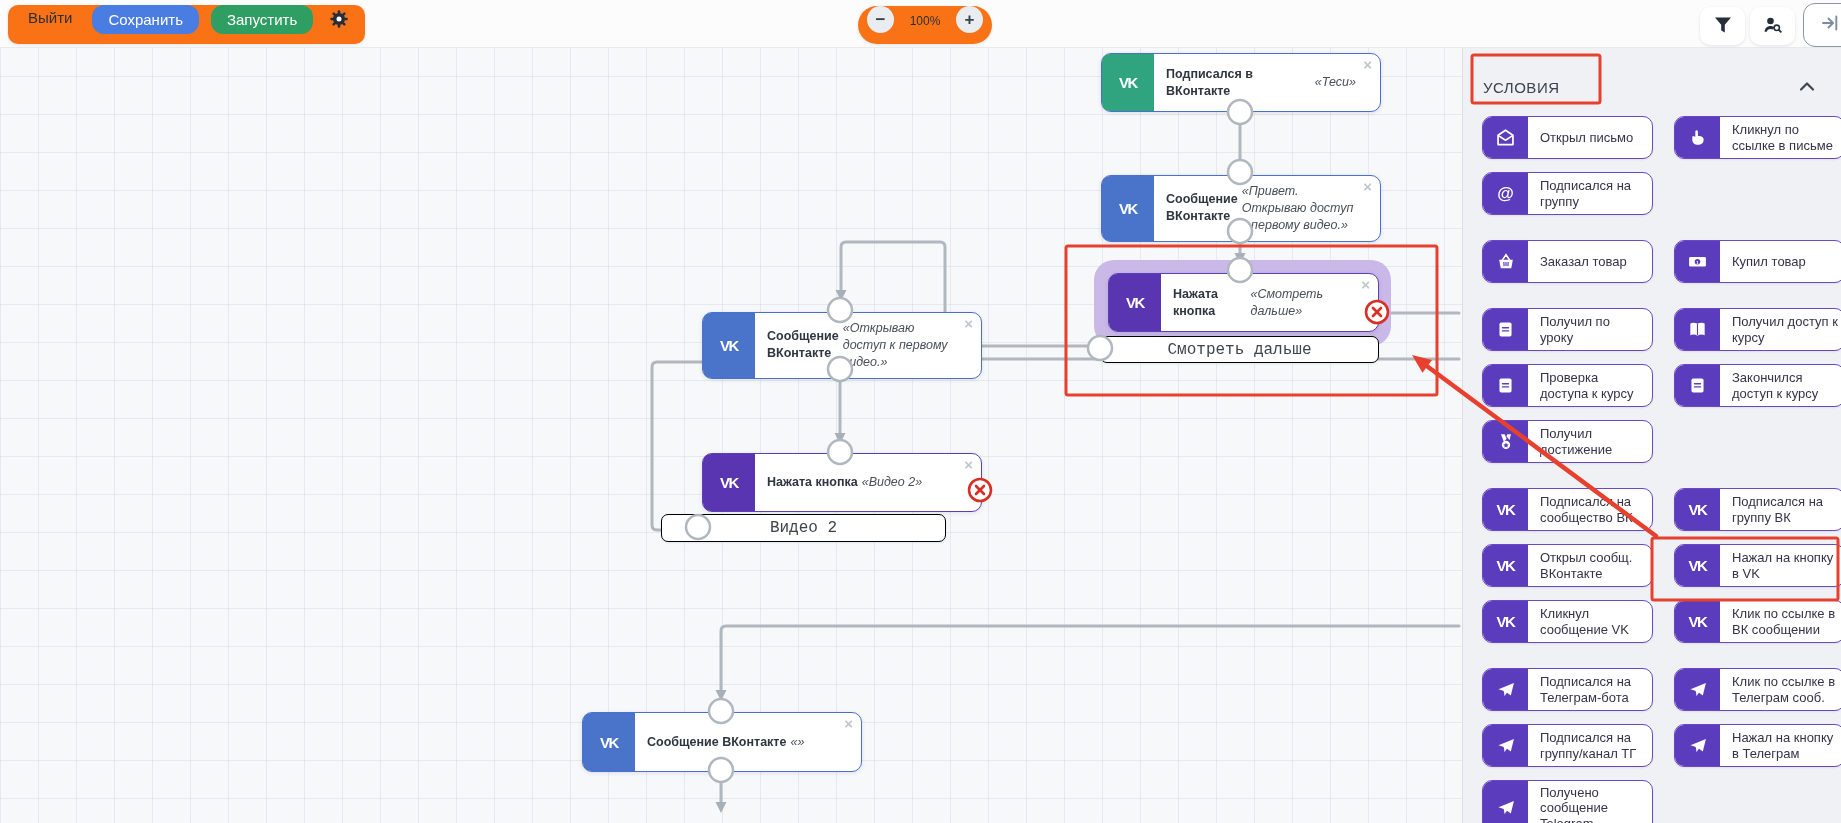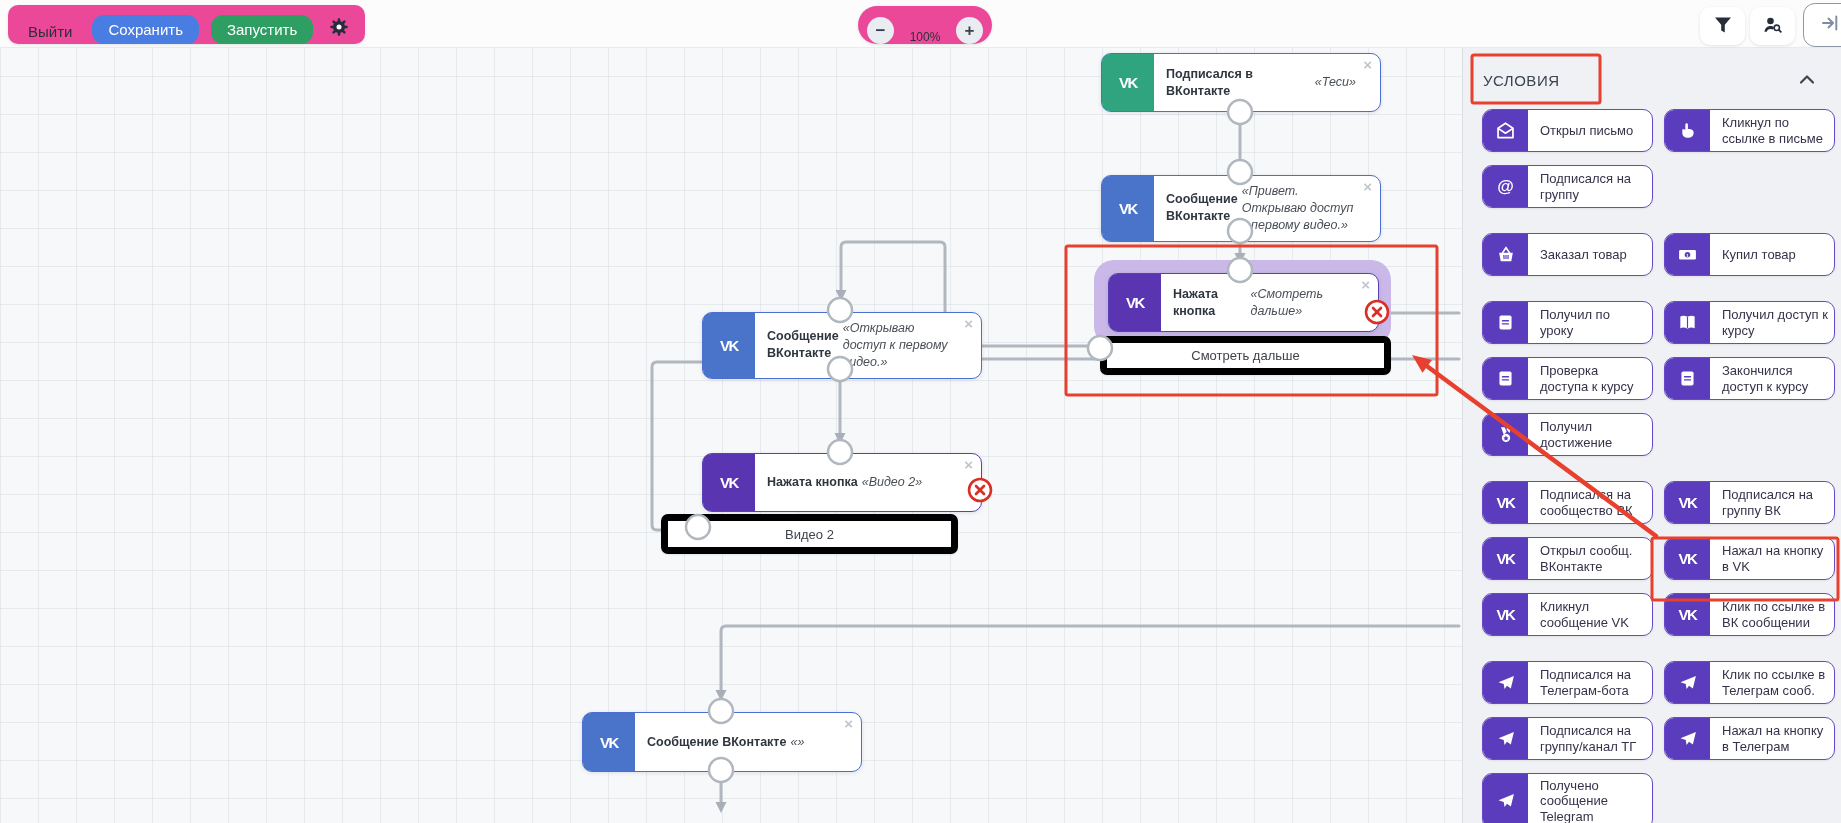--- a/index.html
+++ b/index.html
@@ -20,51 +20,51 @@
   
   #nodes{position:absolute;inset:0;z-index:2;}
   .halo{position:absolute;background:#c9b8e8;border-radius:20px;}
   .node{position:absolute;background:#fff;border:1.5px solid #4a6fd0;border-radius:10px;
     display:flex;align-items:stretch;box-shadow:0 1px 4px rgba(50,70,120,.14);cursor:pointer;}
   .nicon{width:52px;flex:0 0 52px;border-radius:8px 0 0 8px;display:flex;align-items:center;justify-content:center;color:#fff;}
   .nbody{flex:1;display:flex;align-items:center;padding:7px 24px 7px 12px;font-size:12.5px;line-height:1.35;color:#2f3640;}
   .nbody b{font-weight:700;}
   .nbody i{font-style:italic;font-weight:400;color:#4a4f57;margin-left:4px;}
   .nclose{position:absolute;top:3px;right:8px;font-size:15px;font-weight:700;color:#c0c6cd;line-height:1;cursor:pointer;}
-  .subrow{position:absolute;background:#fff;border:7px solid #000000;border-radius:7px;
-    display:flex;align-items:center;justify-content:center;font-size:13px;color:#3f434b;
-    box-shadow:0 1px 2px rgba(50,70,120,.10);cursor:pointer;}
+  .subrow{position:absolute;background:#fff;border:1px solid #000000;border-radius:7px;
+    display:flex;align-items:center;justify-content:center;font-size:16px;color:#3f434b;
+    box-shadow:0 1px 2px rgba(50,70,120,.10);cursor:pointer;font-family:Liberation Mono, monospace;}
   .vk-glyph{font-weight:800;font-size:15px;letter-spacing:-1.5px;font-family:"Liberation Sans",sans-serif;transform:scaleY(.95);}
 
   
   #topbar{position:absolute;left:0;top:0;width:1841px;height:47px;background:#fcfcfd;border-bottom:1px solid #e8eaec;z-index:7;}
-  .pill{position:absolute;background:#ec4899;border-radius:10px;box-shadow:0 1px 3px rgba(30,40,60,.12);display:flex;align-items:flex-end;}
+  .pill{position:absolute;background:#f97316;border-radius:10px;box-shadow:0 1px 3px rgba(30,40,60,.12);display:flex;align-items:flex-start;}
   #btn-group{left:8px;top:5px;height:39px;padding:0 12px;gap:12px;}
   .txt-btn{font-size:15px;color:#2b3038;padding:4px 8px;cursor:pointer;background:none;border:none;font-family:inherit;}
   .solid-btn{font-size:15px;color:#fff;border:none;border-radius:12px;padding:6px 16px;cursor:pointer;font-family:inherit;}
   #save-btn{background:#4a7de2;}
   #run-btn{background:#2f9e63;}
   .icon-btn{background:none;border:none;display:flex;align-items:center;justify-content:center;cursor:pointer;padding:2px;}
   #zoom-group{left:858px;top:6px;height:38px;padding:0 9px;gap:9px;border-radius:19px;}
   .zoom-circle{width:27px;height:27px;border-radius:50%;background:#e9edf1;display:flex;align-items:center;justify-content:center;
     font-size:17px;font-weight:700;color:#3a4049;cursor:pointer;}
   #zoom-label{font-size:12px;color:#2b3038;min-width:44px;text-align:center;margin-top:8px;}
   .sq-btn{position:absolute;top:7px;width:45px;height:38px;background:#fff;border-radius:10px;box-shadow:0 1px 3px rgba(30,40,60,.12);
     display:flex;align-items:center;justify-content:center;cursor:pointer;border:none;}
   #filter-btn{left:1700px;}
   #usersearch-btn{left:1750px;}
   #collapse-btn{left:1803px;top:3px;width:52px;height:42px;background:#fff;border:1.5px solid #8b96a6;border-radius:12px;
     position:absolute;display:flex;align-items:center;justify-content:center;cursor:pointer;}
 
   
   #sidebar{position:absolute;left:1462px;top:47px;width:379px;height:776px;background:#eff1f4;border-left:1px solid #dadde2;z-index:3;overflow:hidden;}
-  #sb-header{height:58px;display:flex;align-items:center;justify-content:space-between;padding:4px 22px 0 20px;}
+  #sb-header{height:58px;display:flex;align-items:center;justify-content:space-between;padding:11px 22px 0 20px;}
   #sb-title{font-size:15px;color:#3b4250;letter-spacing:.5px;}
   .section{margin-bottom:25px;}
-  .crow{display:flex;gap:11px;padding:0 8px 0 19px;margin-bottom:13px;}
+  .crow{display:flex;gap:21px;padding:0 8px 0 19px;margin-bottom:13px;}
   .card{flex:0 0 171px;min-height:43px;background:#fff;border:1px solid #6a49c8;border-radius:10px;
     display:flex;align-items:stretch;box-shadow:0 1px 2px rgba(40,40,80,.08);cursor:pointer;box-sizing:border-box;}
   .cicon{flex:0 0 45px;background:#5b3cbd;border-radius:9px 0 0 9px;display:flex;align-items:center;justify-content:center;color:#fff;}
   .clabel{flex:1;display:flex;align-items:center;padding:4px 6px 4px 12px;font-size:13px;line-height:1.18;color:#37324a;}
 </style>
 </head>
 <body>
 
 <div id="app">
 

